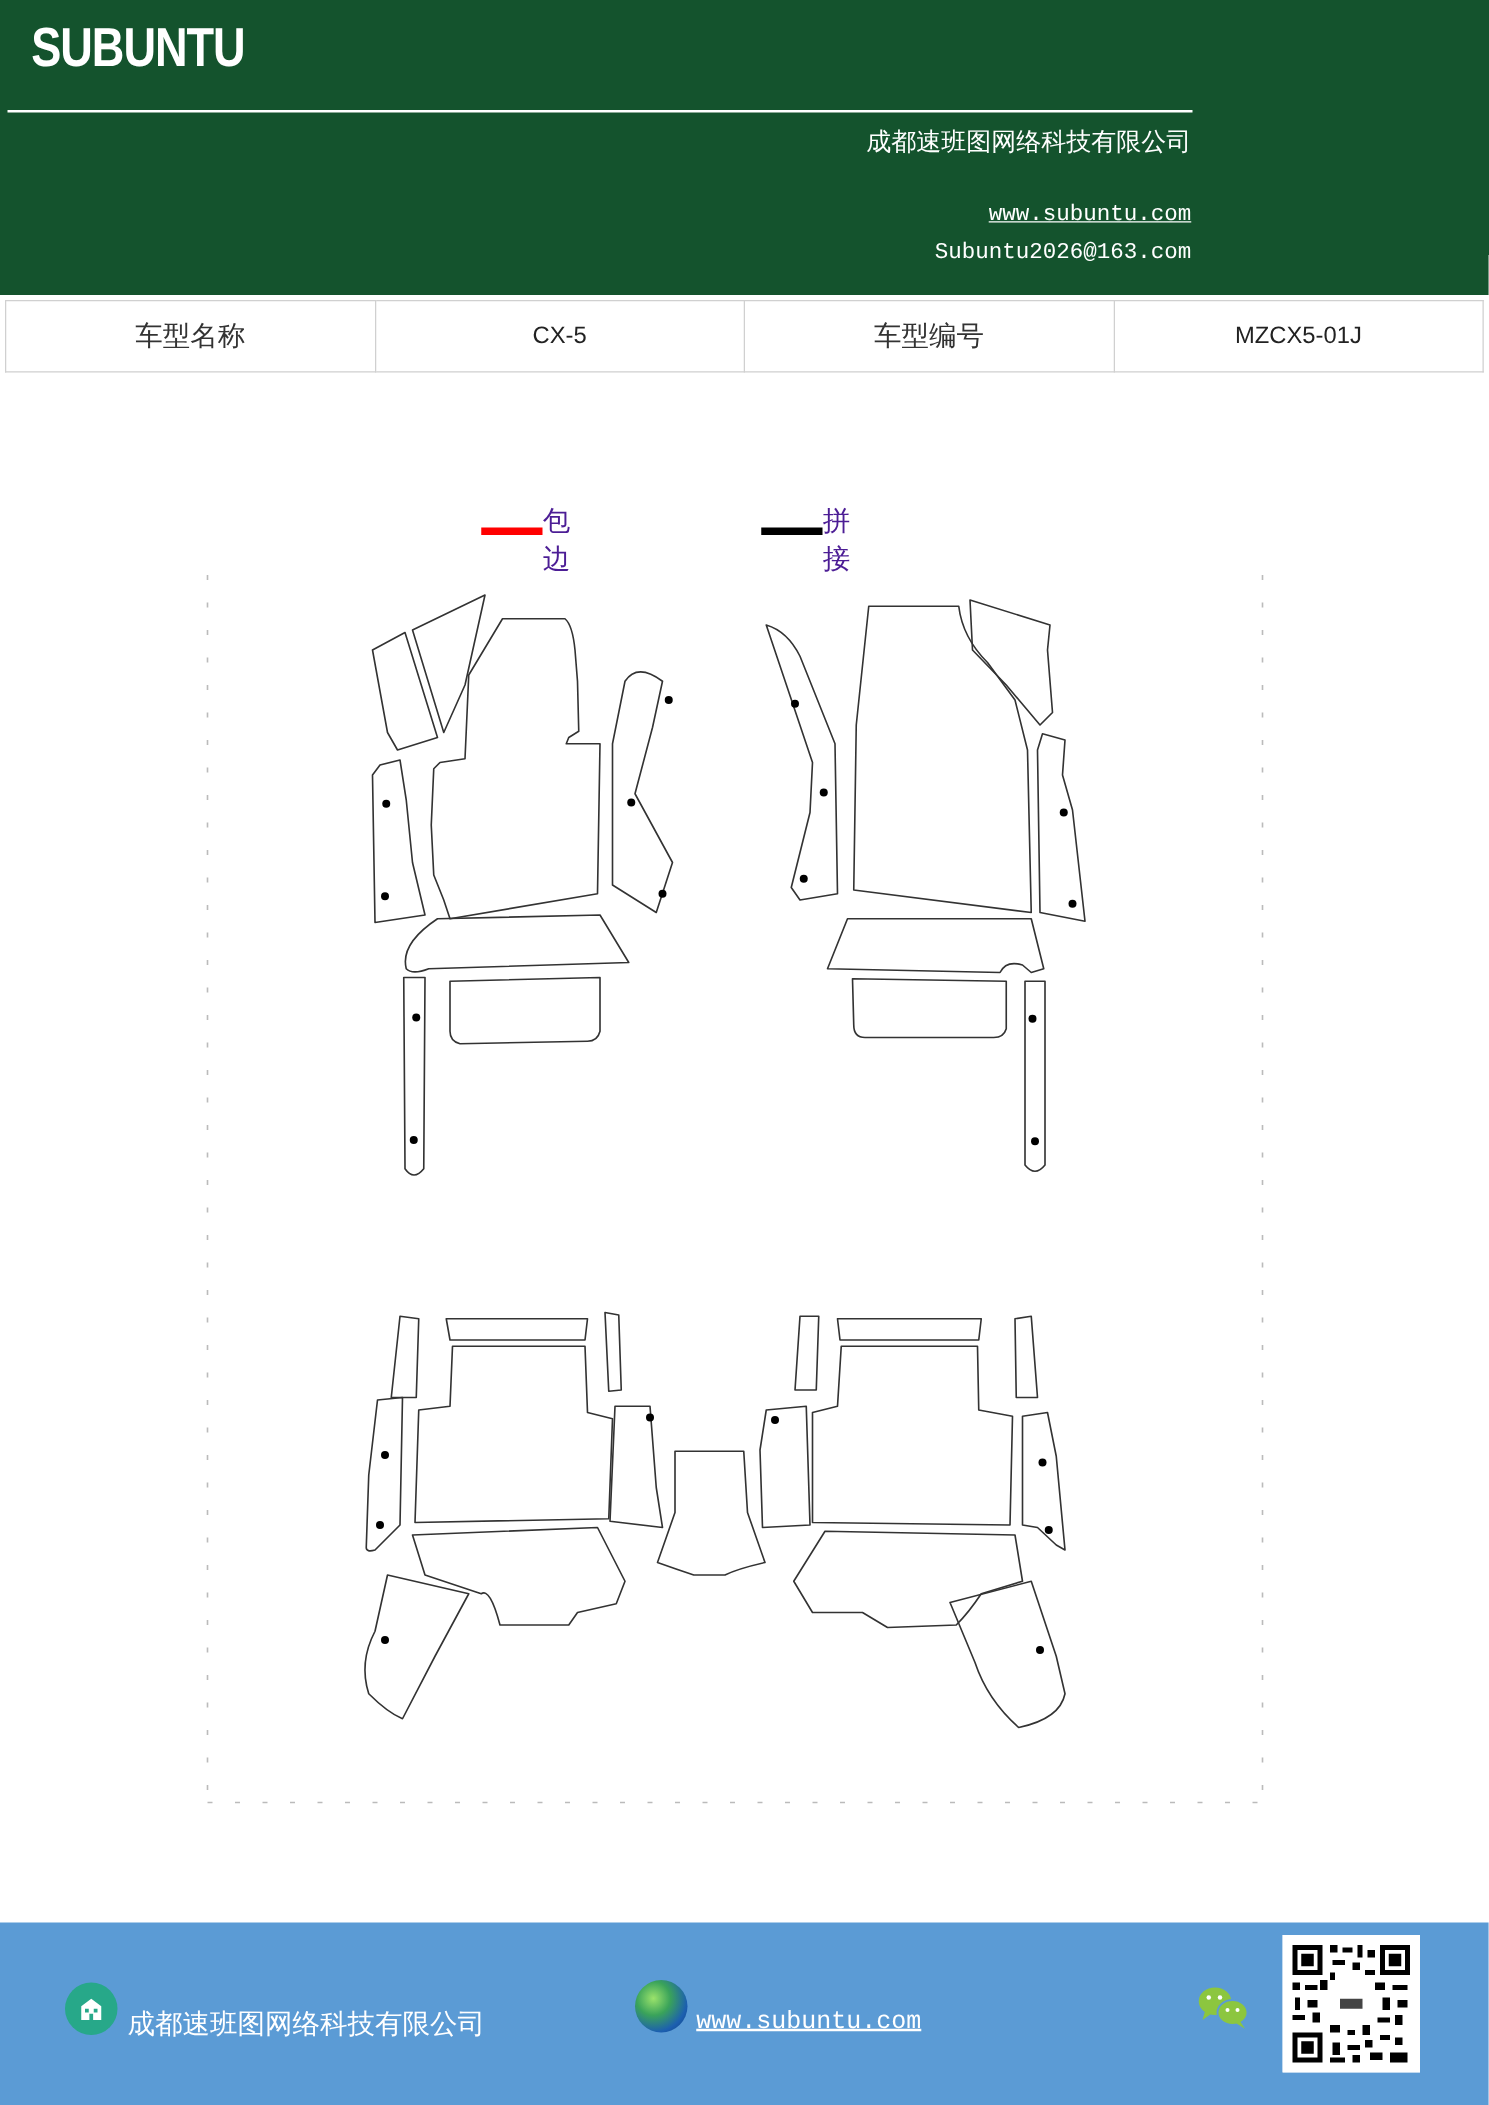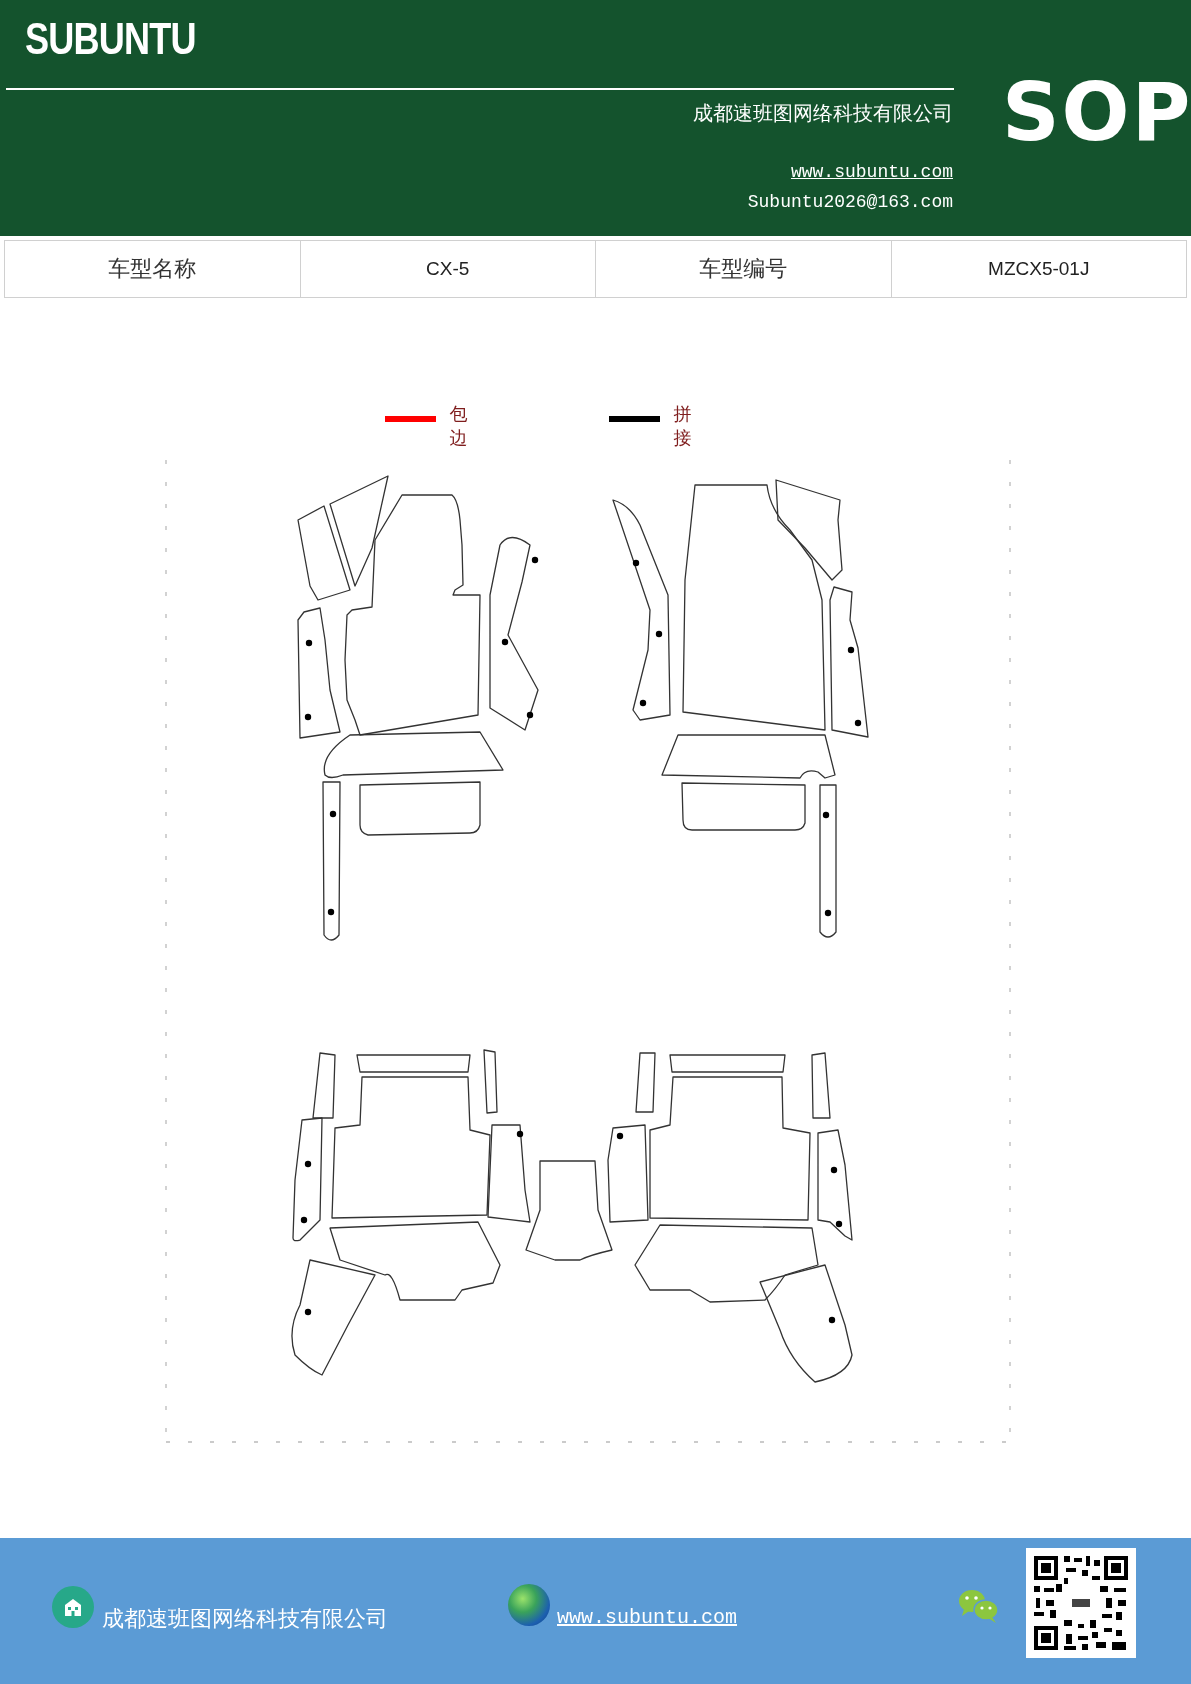--- a/index.html
+++ b/index.html
@@ -12,40 +12,39 @@
   .website { position:absolute; right:238px; top:162px; color:#fff; font-family:"Liberation Mono", monospace; font-size:18px; text-decoration:underline; }
   .email { position:absolute; right:238px; top:192px; color:#fff; font-family:Liberation Mono, monospace; font-size:18px; }
   .sop { position:absolute; left:1002px; top:66px; color:#fff; font-family:"DejaVu Sans", sans-serif; font-weight:bold; font-size:80px; letter-spacing:2px; }
   table.info { position:absolute; left:4px; top:240px; width:1183px; border-collapse:collapse; }
   table.info td { border:1px solid #d0d0d0; height:54px; text-align:center; font-size:20px; color:#222; width:25%; }
   table.info td.label { font-family:"DejaVu Sans", sans-serif; font-size:22px; color:#333; }
   table.info td.value { font-family:"Liberation Sans", sans-serif; font-size:19px; }
   .legend { position:absolute; left:385px; top:388px; height:40px; }
   .legend-item { position:absolute; top:0; display:flex; align-items:center; }
   .legend-line { width:62px; height:6px; }
-  .legend-label { margin-left:14px; font-size:18px; color:#7f1d1d; margin-top:14px; }
+  .legend-label { margin-left:0; font-size:22px; color:#4c1d95; margin-top:14px; }
   .diagram { position:absolute; left:160px; top:450px; width:860px; height:995px; }
   .footer { position:absolute; left:0; top:1538px; width:1191px; height:146px; background:#5b9bd5; }
   .f-company-icon { position:absolute; left:52px; top:48px; width:42px; height:42px; border-radius:50%; background:#27a889; display:flex; align-items:center; justify-content:center; }
   .f-company { position:absolute; left:102px; top:66px; color:#fff; font-family:"DejaVu Serif", serif; font-size:22px; }
   .f-globe { position:absolute; left:508px; top:46px; width:42px; height:42px; border-radius:50%; background:radial-gradient(circle at 35% 35%, #9be36b 0%, #3aa35a 35%, #1c5fb0 70%, #0c3b7a 100%); }
   .f-website { position:absolute; left:557px; top:68px; color:#fff; font-family:"Liberation Mono", monospace; font-size:20px; text-decoration:underline; }
   .f-wechat { position:absolute; left:956px; top:48px; width:46px; height:40px; }
   .f-qr { position:absolute; left:1026px; top:10px; width:110px; height:110px; background:#fff; }
 </style>
 </head>
 <body>
 
 <div class="header">
   <div class="brand">SUBUNTU</div>
   <div class="hrule"></div>
   <div class="company">成都速班图网络科技有限公司</div>
   <div class="website">www.subuntu.com</div>
   <div class="email">Subuntu2026@163.com</div>
-  <div class="sop">SOP</div>
 </div>
 
 <table class="info">
   <tbody>
       <tr>
     <td class="label">车型名称</td>
     <td class="value">CX-5</td>
     <td class="label">车型编号</td>
     <td class="value">MZCX5-01J</td>
   </tr>

